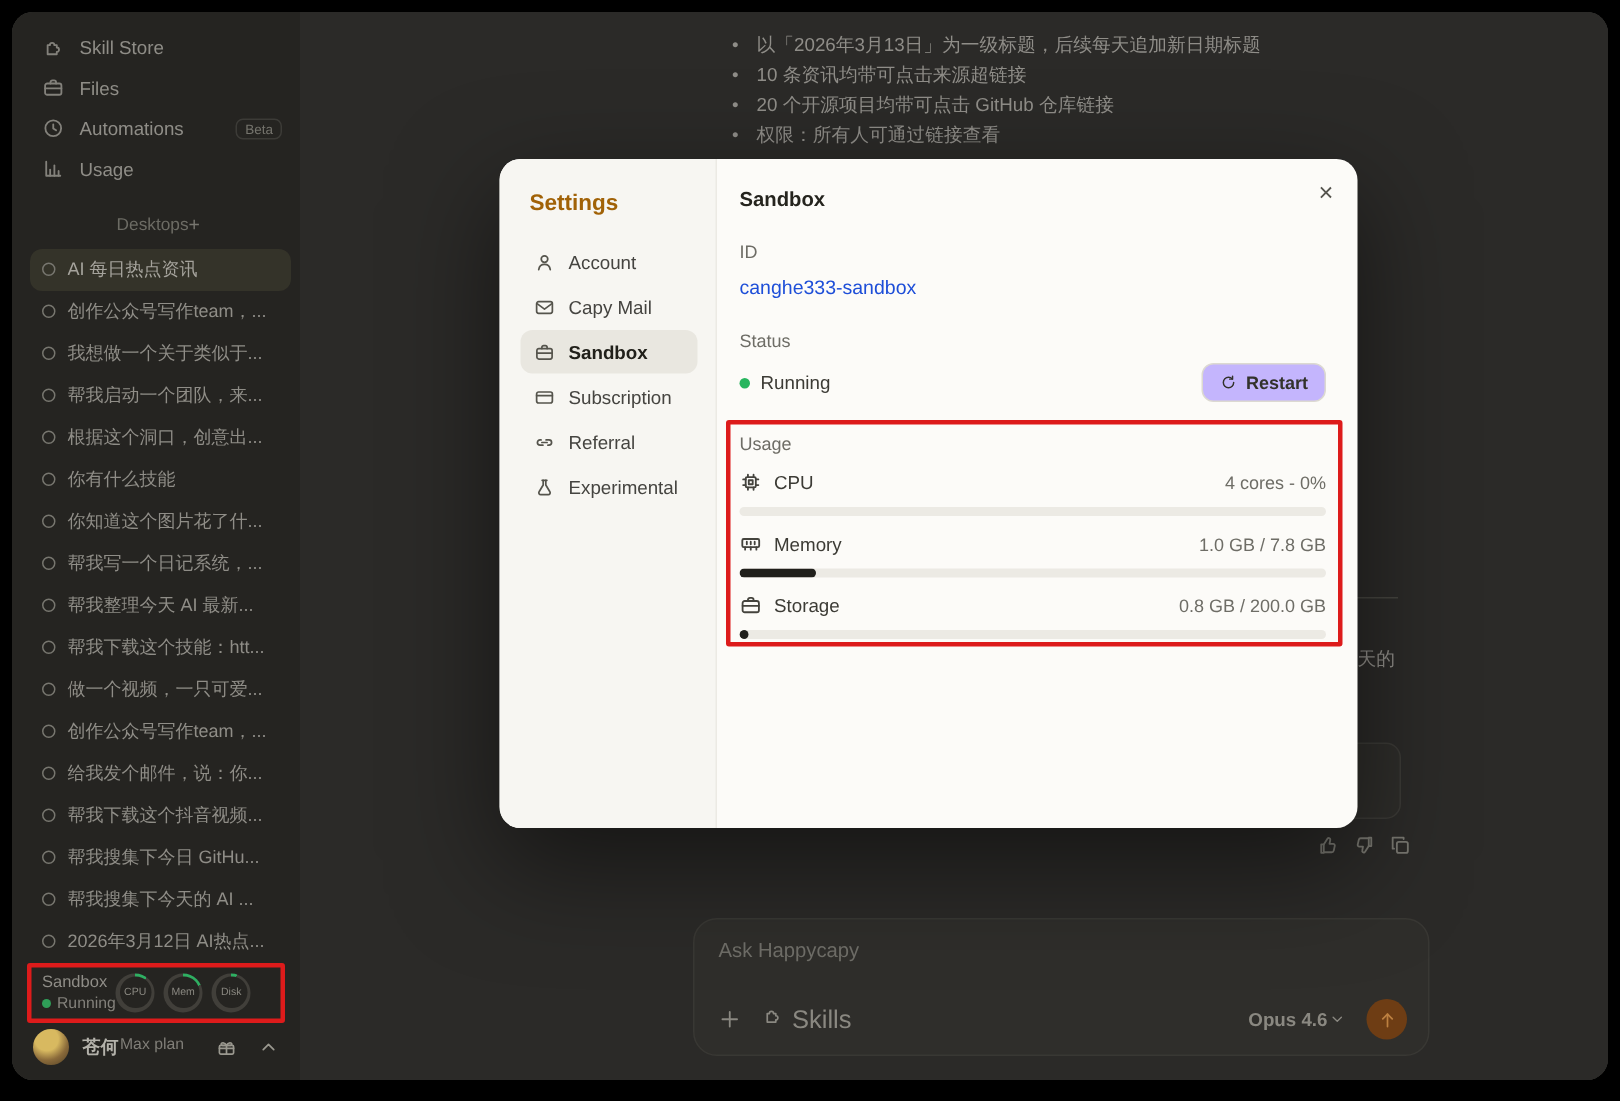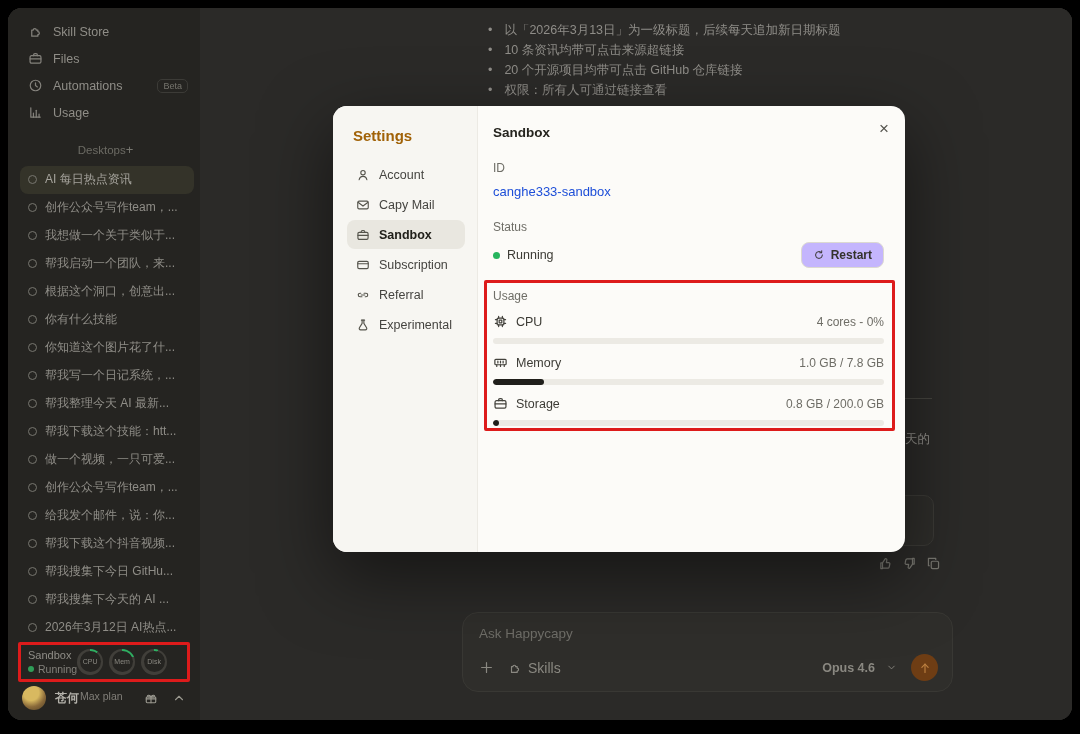--- a/index.html
+++ b/index.html
@@ -65,30 +65,30 @@
     display:flex; flex-direction:column; }
   .bullet { display:flex; gap:12px; color:#8f8d88; font-size:12.5px; line-height:20px; }
   .bullet .dot { color:#8f8d88; }
   .hr-line { position:absolute; left:265px; top:390px; width:467px; height:1px; background:#45443f; }
   .partial-text { position:absolute; left:705px; top:423px; font-size:12.5px; color:#908e89; }
   .tool-card { position:absolute; left:270px; top:487px; width:464px; height:51px;
     border:1px solid #3b3a36; border-radius:10px; background:#2e2d2a; }
   .msg-actions { position:absolute; left:678px; top:548px; display:flex; gap:9px;
     color:#787770; }
   .msg-actions .ic { width:15px; height:15px; cursor:pointer; }
-  .composer { position:absolute; left:262px; top:604px; width:491px; height:80px;
+  .composer { position:absolute; left:262px; top:604px; width:491px; height:92px;
     border-radius:16px; background:#2f2e2b; border:1px solid #393834; padding:13px 14px 10px 16px;
     display:flex; flex-direction:column; justify-content:space-between; }
   .composer-placeholder { font-size:13.5px; color:#6f6e68; }
   .composer-row { display:flex; align-items:center; gap:14px; }
   .comp-ic { width:15px; height:15px; color:#8a8881; cursor:pointer; }
-  .skills-btn { display:flex; align-items:center; gap:6px; color:#8a8881; font-size:14px;
+  .skills-btn { display:flex; gap:6px; color:#8a8881; font-size:17px;
     cursor:pointer; }
   .skills-btn .ic { width:14px; height:14px; }
-  .model-select { margin-left:auto; display:flex; align-items:center; gap:11px;
+  .model-select { margin-left:auto; display:flex; align-items:center; gap:1px;
     color:#8a8881; font-size:12.5px; font-weight:bold; cursor:pointer; }
   .model-select .ic { width:11px; height:11px; }
   .send-btn { width:27px; height:27px; border-radius:50%; background:#6e3d14; border:none;
     display:flex; align-items:center; justify-content:center; color:#bd8040; cursor:pointer; }
   .send-btn .ic { width:14px; height:14px; }
 
   
   .modal { position:absolute; left:333px; top:106px; width:572px; height:446px; z-index:10;
     border-radius:14px; background:#fcfbf8; display:flex; overflow:hidden;
     box-shadow:0 24px 70px rgba(0,0,0,.5); }

